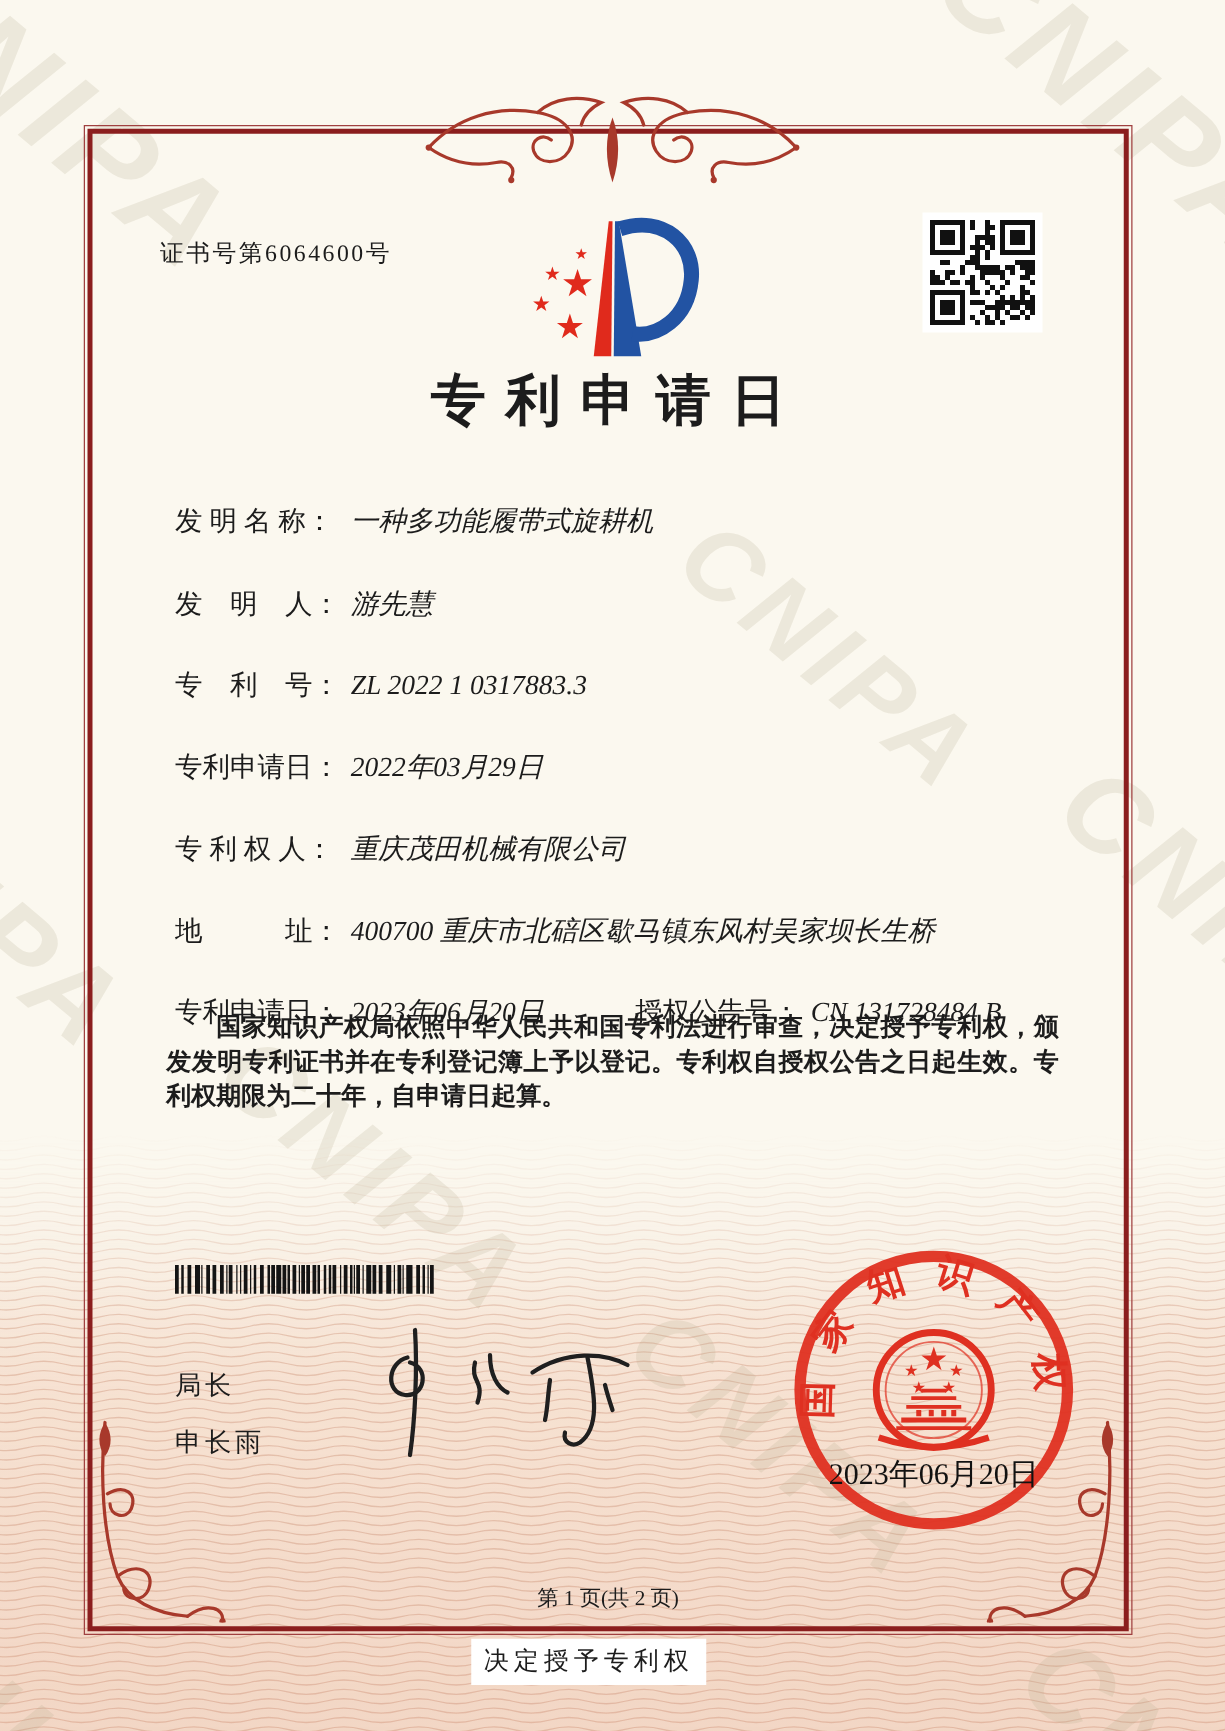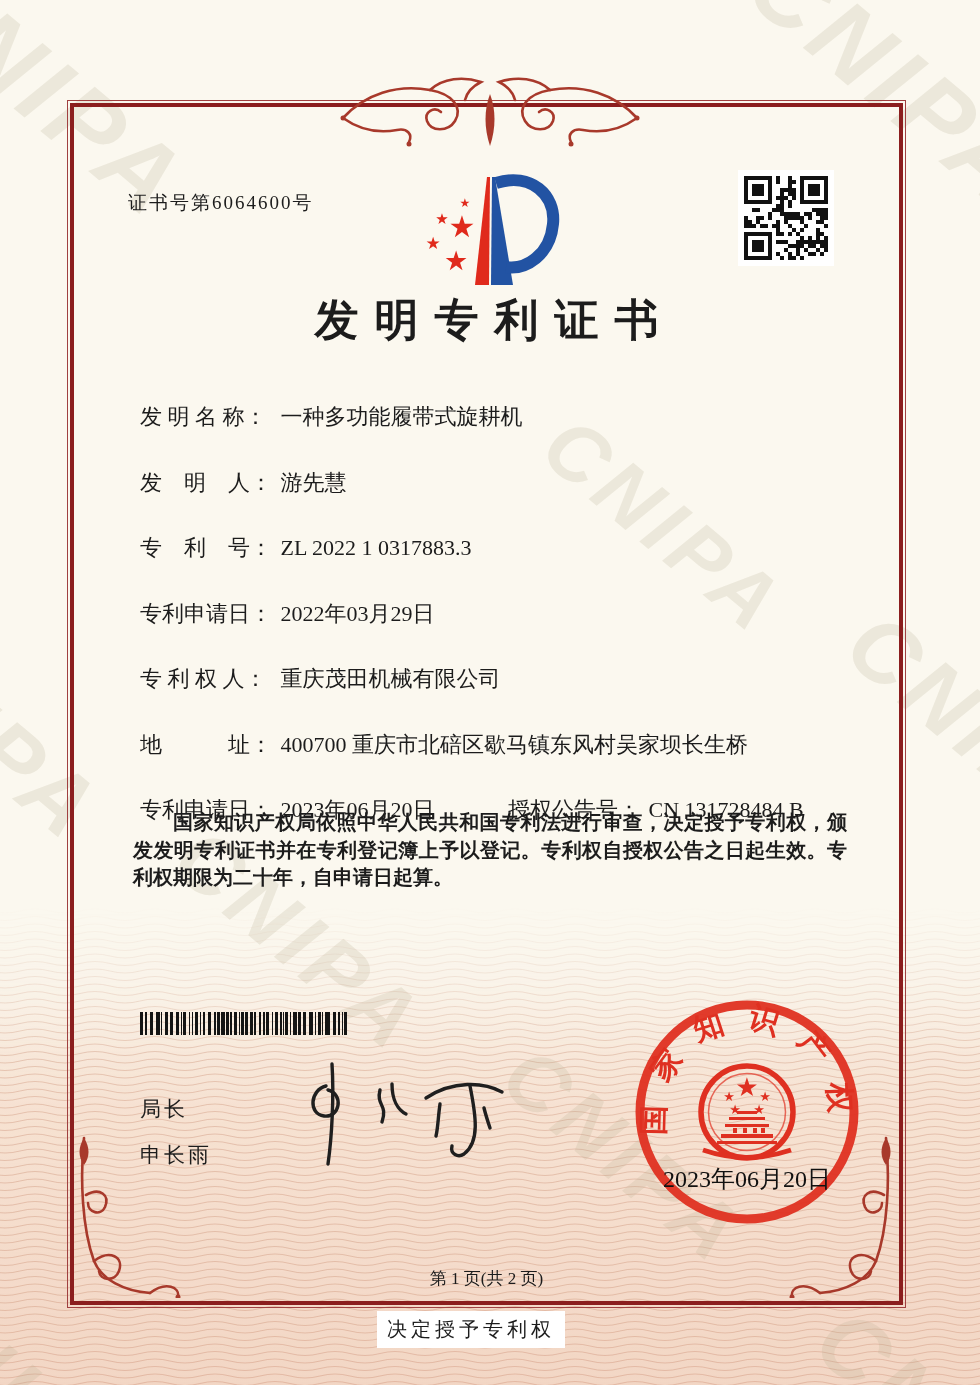--- a/index.html
+++ b/index.html
@@ -25,21 +25,21 @@
   .cert-no{left:128px;top:190px;font-size:19px;letter-spacing:2px;}
   .logo{left:405px;top:167px;}
   .qr-box{left:738px;top:170px;width:96px;height:96px;background:#fff;}
   .qr-box svg{margin:6px;}
   .title{left:70px;top:291px;width:833px;text-align:center;font-size:44px;font-weight:700;
          letter-spacing:16px;padding-left:16px;box-sizing:border-box;}
   
   .fields{left:140px;top:402px;width:720px;font-size:22px;}
   .row{margin-bottom:35.5px;white-space:nowrap;}
   .flabel{display:inline-block;min-width:132px;}
-  .fvalue{margin-left:3px;}
+  .fvalue{margin-left:3px;font-style:italic;}
   .grant2{margin-left:68px;}
   
   .paras{left:133px;top:809px;width:714px;font-size:20px;line-height:27.5px;text-align:justify;font-weight:bold;}
   .paras p{margin:0 0 9px 0;text-indent:2em;}
   
   .barcode{left:140px;top:1012px;width:294px;height:23px;display:flex;align-items:stretch;}
   .barcode i{display:block;background:#141414;height:100%;flex:none;}
   .signer{left:140px;top:1086px;font-family:"Liberation Sans","DejaVu Sans",sans-serif;
           font-size:21px;line-height:46px;letter-spacing:3px;font-weight:500;}
   .sig-svg{left:288px;top:1056px;}
@@ -313,21 +313,21 @@
       <rect x="8" y="8" width="12" height="12"></rect>
       <rect x="56" y="0" width="28" height="28"></rect>
       <rect fill="#fff" x="60" y="4" width="20" height="20"></rect>
       <rect x="64" y="8" width="12" height="12"></rect>
       <rect x="0" y="56" width="28" height="28"></rect>
       <rect fill="#fff" x="4" y="60" width="20" height="20"></rect>
       <rect x="8" y="64" width="12" height="12"></rect>
     </svg>
 </div>
 
-<div class="abs title">发明专利证书</div>
+<div class="abs title">专利申请日</div>
 
 <div class="abs fields">
   <div class="row">
     <span class="flabel">发 明 名 称：</span>
     <span class="fvalue">一种多功能履带式旋耕机</span>
   </div>
   <div class="row">
     <span class="flabel">发　明　人：</span>
     <span class="fvalue">游先慧</span>
   </div>

